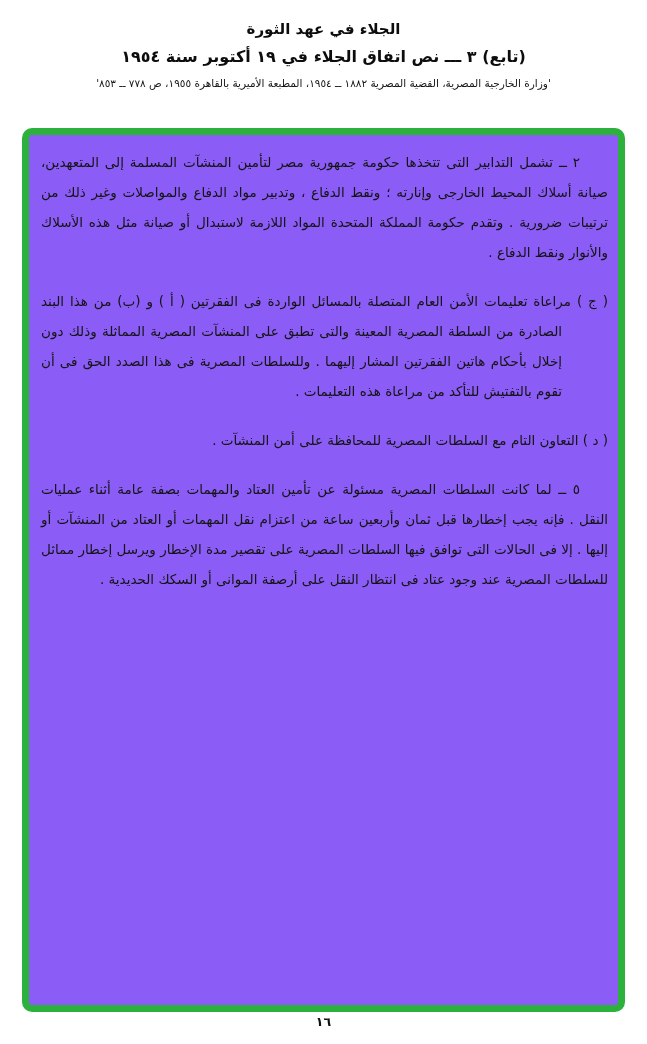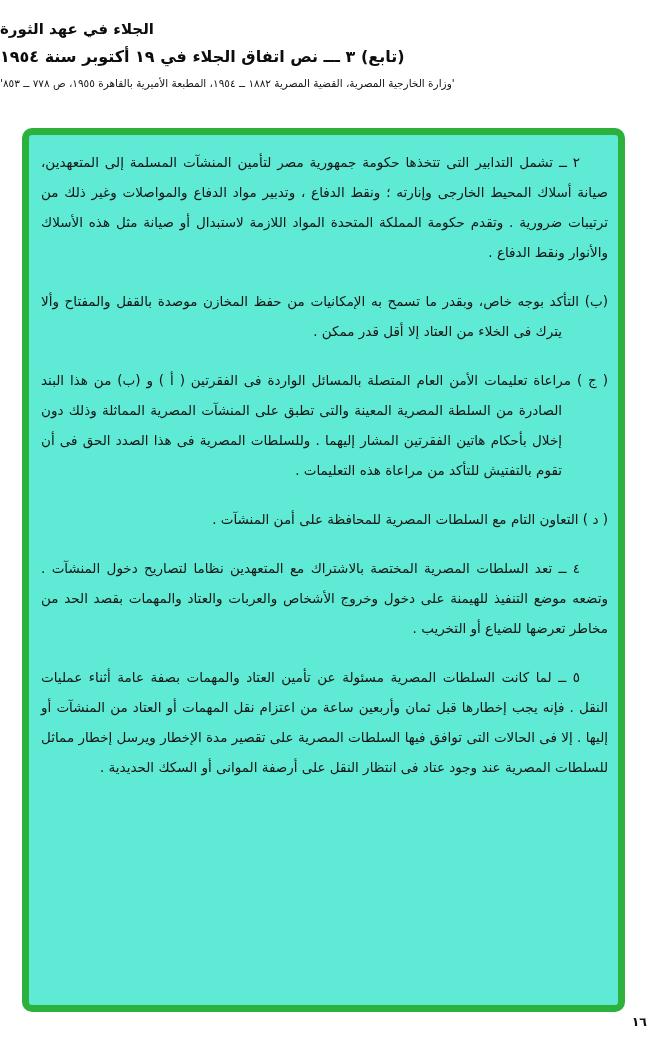--- a/index.html
+++ b/index.html
@@ -11,21 +11,21 @@
     position: relative;
     width: 647px;
     height: 1044px;
     background: #ffffff;
     overflow: hidden;
     direction: rtl;
     font-family: "DejaVu Sans", sans-serif;
     color: #111111;
   }
   .header {
-    text-align: left;
+    text-align: center;
     padding-top: 20px;
   }
   .title {
     font-size: 15px;
     font-weight: bold;
     color: #0d0d0d;
   }
   .subtitle {
     font-size: 16px;
     font-weight: bold;
@@ -41,21 +41,21 @@
   }
   .green-box {
     position: absolute;
     left: 22px;
     top: 128px;
     width: 603px;
     height: 884px;
     box-sizing: border-box;
     border: 7px solid #2cb23c;
     border-radius: 10px;
-    background: #5eead4;
+    background: #8b5cf6;
     padding: 12px 10px 6px 12px;
     overflow: hidden;
   }
   .green-box p {
     margin: 0 0 19px 0;
     font-size: 13.5px;
     line-height: 30px;
     text-align: justify;
     text-align-last: right;
     color: #141414;
@@ -71,43 +71,41 @@
   
   .item {
     padding-right: 46px;
     text-indent: -46px;
   }
   .footer {
     position: absolute;
     left: 0;
     top: 1014px;
     width: 100%;
-    text-align: right;
+    text-align: center;
     font-size: 12.5px;
     font-weight: bold;
     color: #101010;
   }
 </style>
 </head>
 <body>
 
 <div class="page">
 
   <div class="header">
     <div class="title">الجلاء في عهد الثورة</div>
     <div class="subtitle">(تابع) ٣ ـــ نص اتفاق الجلاء في ١٩ أكتوبر سنة ١٩٥٤</div>
     <div class="citation">'وزارة الخارجية المصرية، القضية المصرية ١٨٨٢ ــ ١٩٥٤، المطبعة الأميرية بالقاهرة ١٩٥٥، ص ٧٧٨ ــ ٨٥٣'</div>
   </div>
 
   <div class="green-box">
     <p class="para">٢ ــ تشمل التدابير التى تتخذها حكومة جمهورية مصر لتأمين المنشآت المسلمة إلى المتعهدين، صيانة أسلاك المحيط الخارجى وإنارته ؛ ونقط الدفاع ، وتدبير مواد الدفاع والمواصلات وغير ذلك من ترتيبات ضرورية . وتقدم حكومة المملكة المتحدة المواد اللازمة لاستبدال أو صيانة مثل هذه الأسلاك والأنوار ونقط الدفاع .</p>
-    <p class="item">(ب) التأكد بوجه خاص، وبقدر ما تسمح به الإمكانيات من حفظ المخازن موصدة بالقفل والمفتاح وألا يترك فى الخلاء من العتاد إلا أقل قدر ممكن .</p>
     <p class="item">( ج ) مراعاة تعليمات الأمن العام المتصلة بالمسائل الواردة فى الفقرتين ( أ ) و (ب) من هذا البند الصادرة من السلطة المصرية المعينة والتى تطبق على المنشآت المصرية المماثلة وذلك دون إخلال بأحكام هاتين الفقرتين المشار إليهما . وللسلطات المصرية فى هذا الصدد الحق فى أن تقوم بالتفتيش للتأكد من مراعاة هذه التعليمات .</p>
     <p class="item">( د ) التعاون التام مع السلطات المصرية للمحافظة على أمن المنشآت .</p>
-    <p class="para">٤ ــ تعد السلطات المصرية المختصة بالاشتراك مع المتعهدين نظاما لتصاريح دخول المنشآت . وتضعه موضع التنفيذ للهيمنة على دخول وخروج الأشخاص والعربات والعتاد والمهمات بقصد الحد من مخاطر تعرضها للضياع أو التخريب .</p>
     <p class="para">٥ ــ لما كانت السلطات المصرية مسئولة عن تأمين العتاد والمهمات بصفة عامة أثناء عمليات النقل . فإنه يجب إخطارها قبل ثمان وأربعين ساعة من اعتزام نقل المهمات أو العتاد من المنشآت أو إليها . إلا فى الحالات التى توافق فيها السلطات المصرية على تقصير مدة الإخطار ويرسل إخطار مماثل للسلطات المصرية عند وجود عتاد فى انتظار النقل على أرصفة الموانى أو السكك الحديدية .</p>
   </div>
 
   <div class="footer">
     <span>١٦</span>
   </div>
 
 </div>
 
 </body></html>

